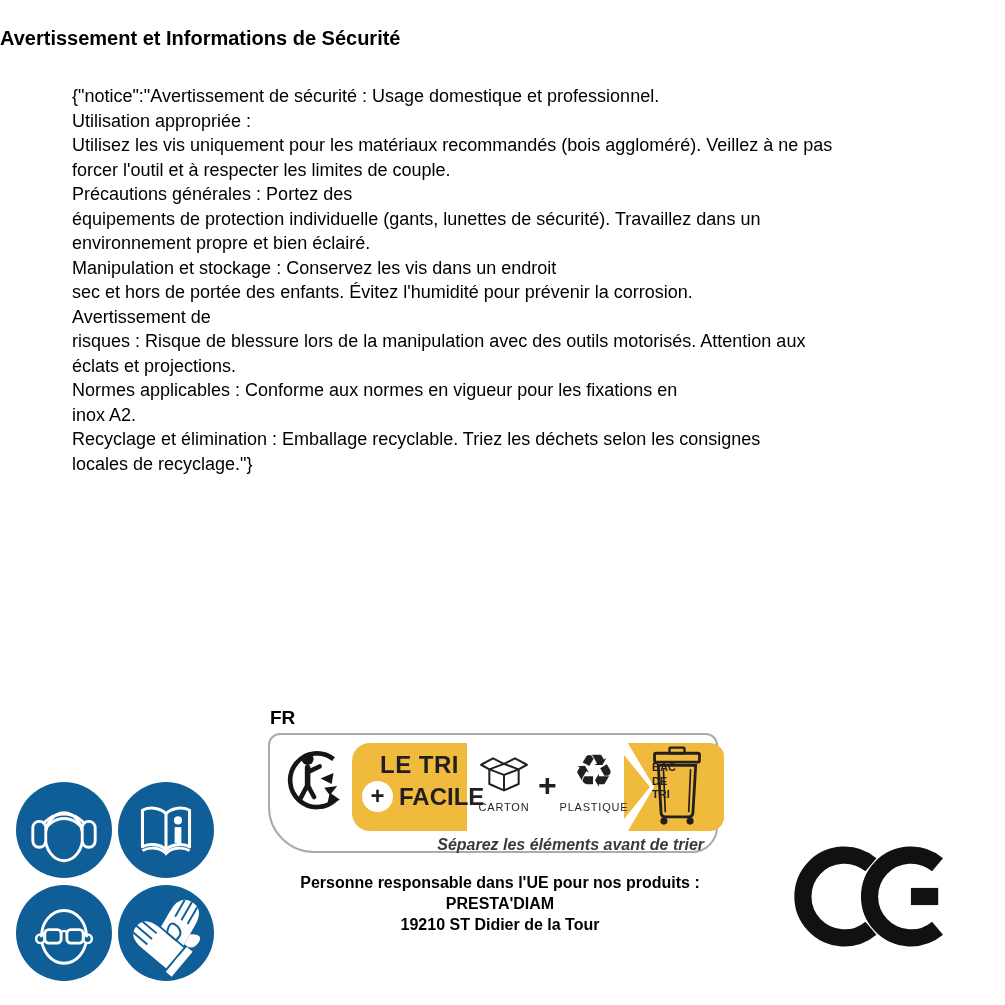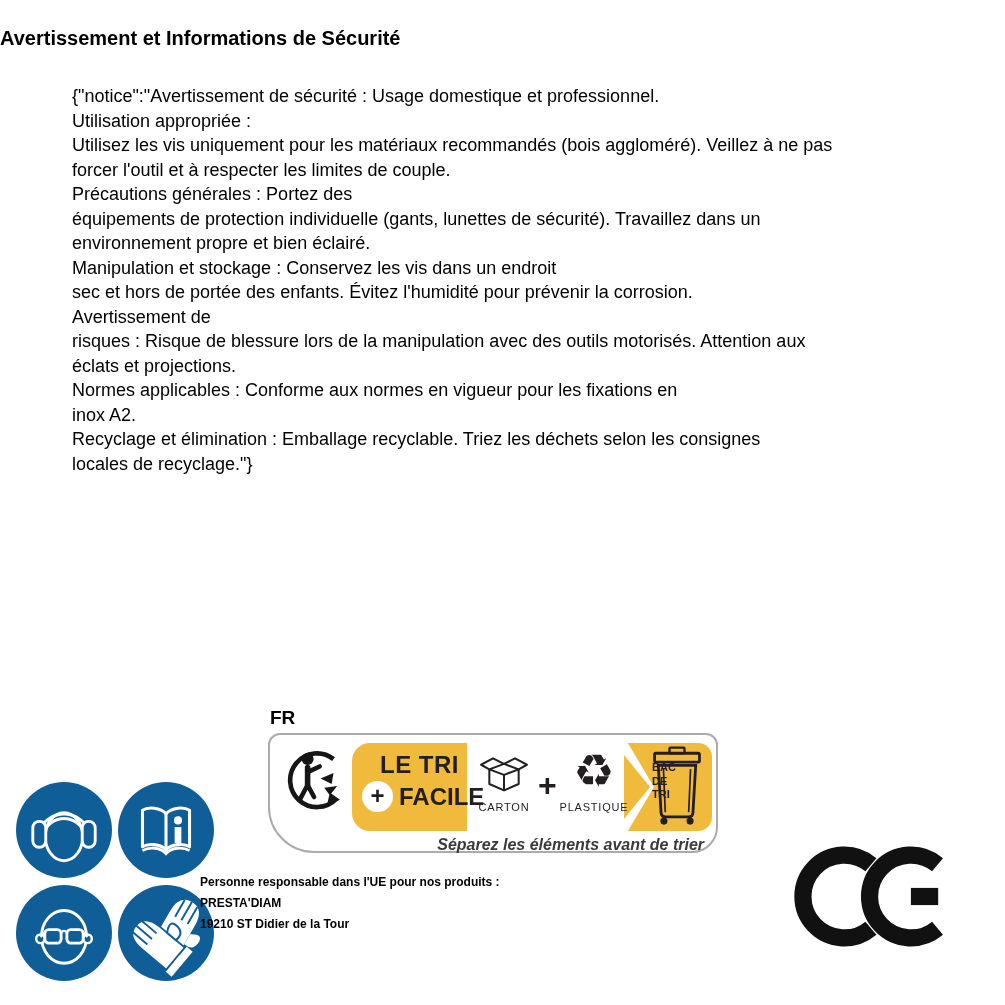--- a/index.html
+++ b/index.html
@@ -14,21 +14,21 @@
   
   .icon-grid{top:782px;left:16px;width:199px;height:199px;display:grid;
              grid-template-columns:96px 96px;grid-template-rows:96px 96px;gap:7px 6px;}
   .micon{width:96px;height:96px;}
 
   
   .fr{top:707px;left:270px;font-size:19px;font-weight:bold;}
   .tri-label{top:733px;left:268px;width:450px;height:120px;background:#fff;
              border:2px solid #ababab;border-radius:12px 12px 26px 46px;box-sizing:border-box;}
   .triman{left:8px;top:8px;width:74px;height:84px;}
-  .band{left:82px;top:8px;width:360px;height:88px;background:#F0BB3D;border-radius:18px 14px 14px 18px;}
+  .band{left:82px;top:8px;width:360px;height:88px;background:#F0BB3D;border-radius:18px 14px 14px 18px;padding-left:12px;}
   .white-zone{left:115px;top:0;width:187px;height:88px;background:#fff;
               clip-path:polygon(0 0,86% 0,100% 50%,86% 100%,0 100%);}
   .chevron{left:272px;top:12px;width:26px;height:64px;background:#F0BB3D;
            clip-path:polygon(0 0,100% 50%,0 100%);}
   .letri{left:28px;top:8px;font-size:24px;font-weight:800;color:#231F20;letter-spacing:.5px;}
   .facile-row{left:10px;top:38px;display:flex;align-items:center;gap:6px;}
   .plus-badge{width:31px;height:31px;border-radius:50%;background:#fff;color:#231F20;
               font-size:24px;font-weight:800;text-align:center;line-height:30px;display:block;}
   .facile{font-size:24px;font-weight:800;color:#231F20;}
   .carton-ic{left:124px;top:8px;width:56px;height:44px;}
@@ -37,21 +37,21 @@
   .mat-plus{left:186px;top:24px;font-size:32px;font-weight:700;color:#231F20;}
   .recy{left:212px;top:2px;width:60px;text-align:center;font-family:"DejaVu Sans",sans-serif;
         font-size:46px;line-height:52px;color:#231F20;}
   .plast-lb{left:200px;top:58px;width:84px;}
   .bin-ic{left:296px;top:2px;width:58px;height:82px;}
   .bin-text{left:300px;top:18px;width:50px;text-align:left;font-size:11px;line-height:13.5px;
             font-weight:800;color:#231F20;}
   .tagline{top:101px;right:12px;font-size:16px;font-style:italic;font-weight:700;color:#3a3a3a;text-align:center;}
 
   
-  .contact{top:872px;left:200px;width:600px;text-align:left;font-size:12px;
+  .contact{top:872px;left:200px;width:600px;text-align:center;font-size:16px;
            font-weight:bold;line-height:21px;}
 
   .ce{top:845px;left:793px;width:150px;height:103px;}
 </style>
 </head>
 <body>
 
 <div class="page">
 
   <h1 class="abs title">Avertissement et Informations de Sécurité</h1>

